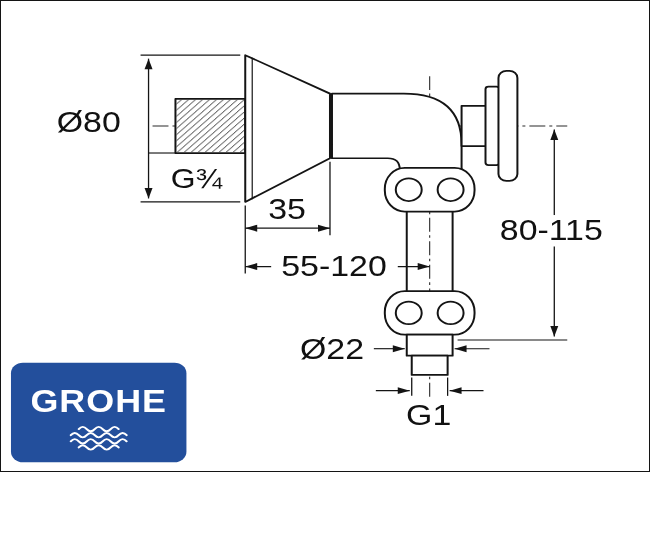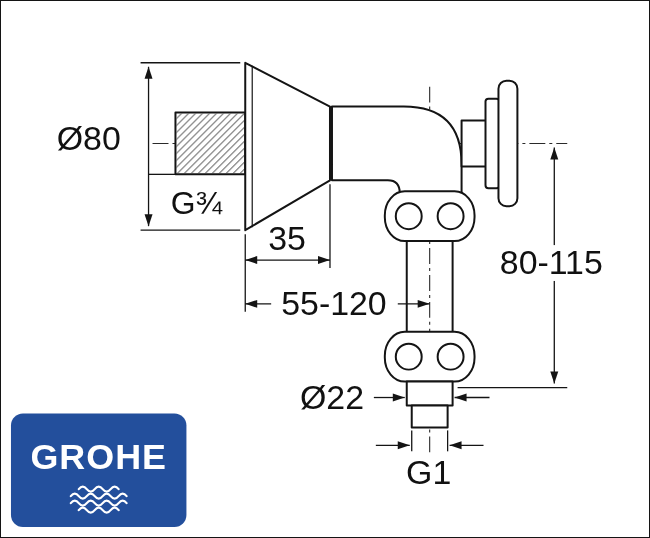--- a/index.html
+++ b/index.html
@@ -1,18 +1,18 @@
 <!DOCTYPE html>
 <html><head>
 <meta charset="utf-8">
 <style>
   html,body{margin:0;padding:0;background:#fff;}
   .canvas{
     position:relative;
-    width:650px;height:538px;
+    width:650px;height:472px;
     background:#fff;
     border:1px solid #141414;
     box-sizing:border-box;
     font-family:"Liberation Sans", sans-serif;
     overflow:hidden;
   }
   svg{display:block;width:100%;height:100%;}
   .outline{fill:#fff;stroke:#141414;stroke-width:2;stroke-linejoin:round;}
   .edge{stroke:#141414;stroke-width:2;fill:none;}
   .thin{stroke:#141414;stroke-width:1.2;fill:none;}

